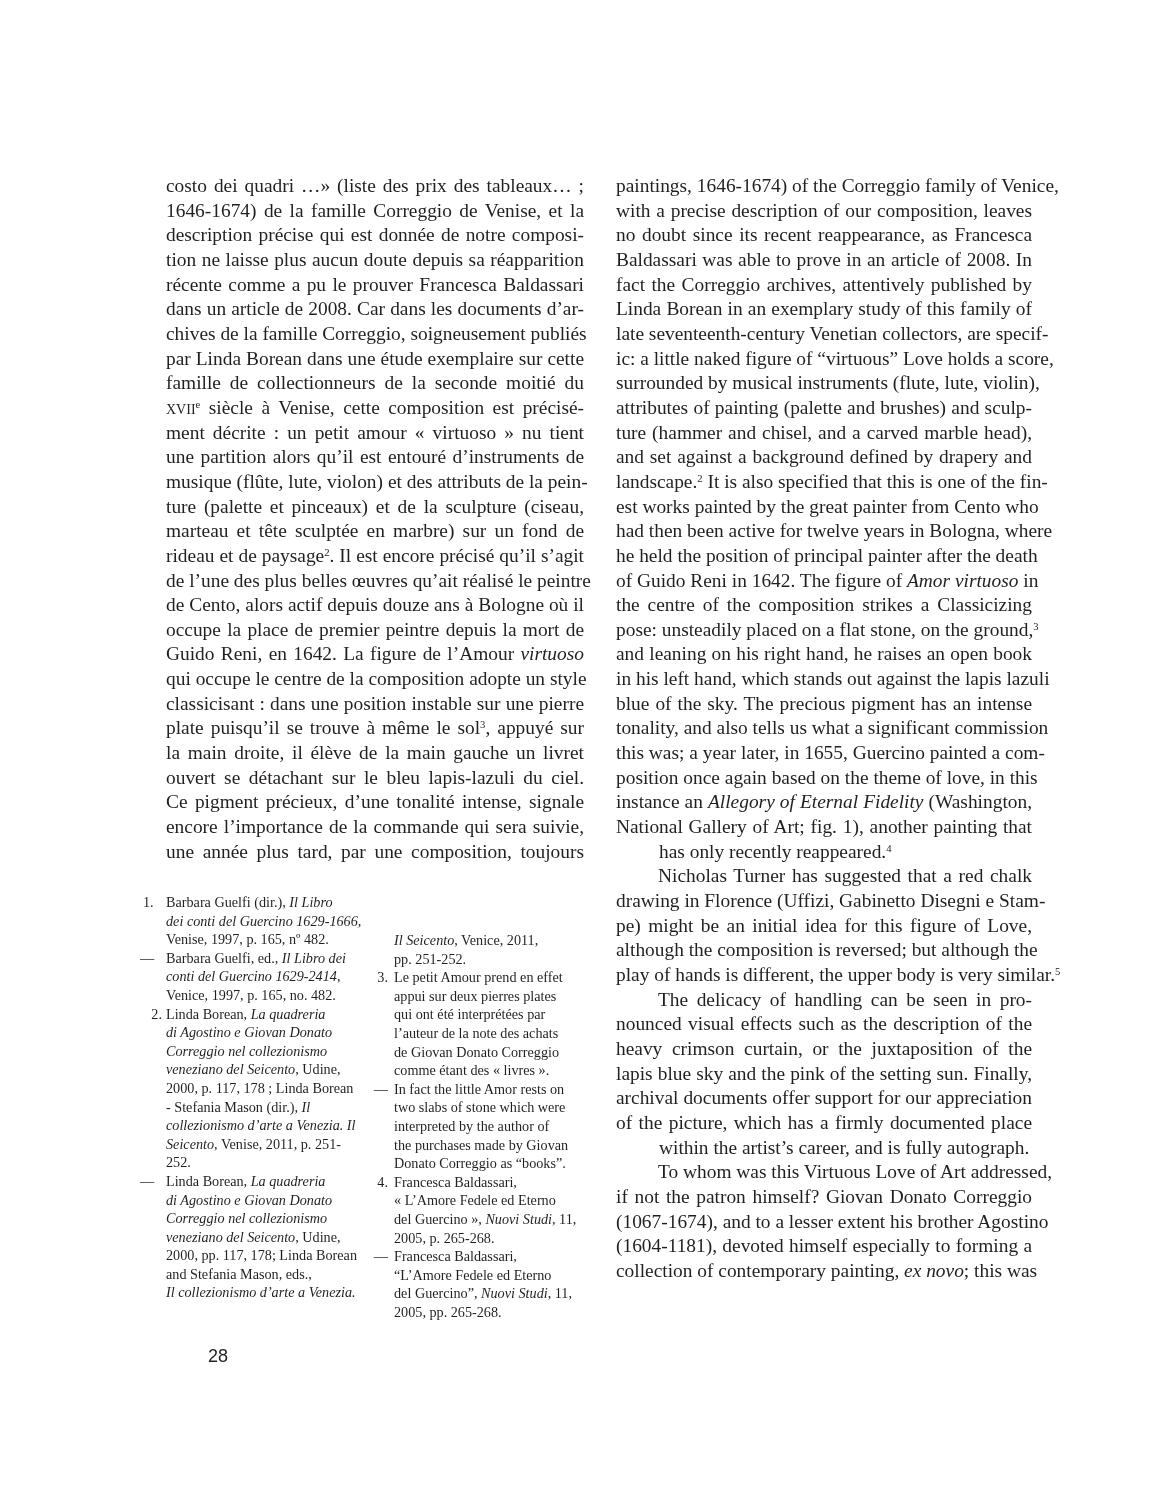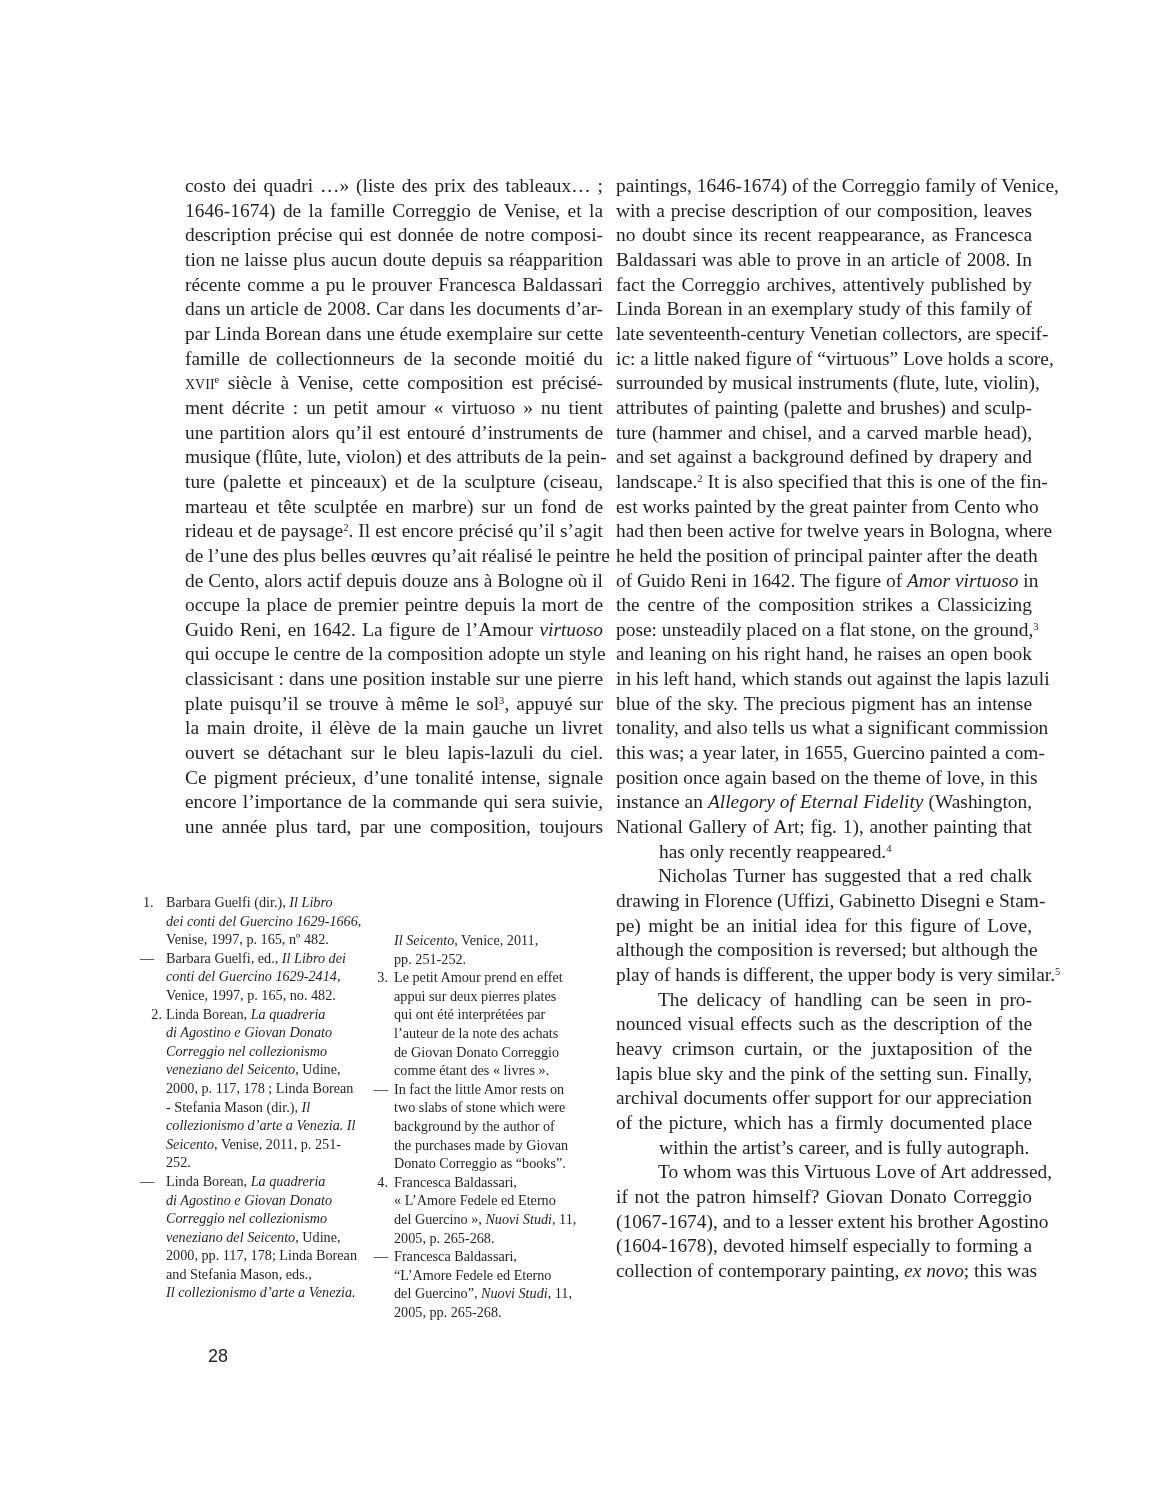--- a/index.html
+++ b/index.html
@@ -1,21 +1,21 @@
 <!DOCTYPE html>
 <html><head>
 <meta charset="utf-8">
 <style>
   html, body { margin: 0; padding: 0; background: #ffffff; }
   body { width: 1166px; height: 1499px; position: relative; overflow: hidden;
          font-family: "DejaVu Serif", "Liberation Serif", serif; color: #231f20; }
   .page { position: absolute; left: 0; top: 0; width: 1166px; height: 1499px; }
   .col { position: absolute; font-family: "Liberation Serif", serif; font-size: 19.4px;
          line-height: 24.65px; text-align: justify; hyphens: manual; }
-  .col-left { left: 166px; top: 174px; width: 418px; margin-left: 19px; }
+  .col-left { left: 166px; top: 174px; width: 418px; }
   .col-right { left: 616px; top: 174px; width: 416px; }
   .line { display: block; text-align: justify; text-align-last: justify; white-space: nowrap; }
   .line.last { text-align-last: left; margin-left: 43px; }
   sup { font-size: 0.55em; line-height: 0; vertical-align: 0.6em; }
   .sc { font-variant: small-caps; }
   .notes { position: absolute; font-family: "Liberation Serif", serif; font-size: 14.2px;
            line-height: 18.6px; }
   .notes-left { left: 140px; top: 893px; width: 225px; }
   .notes-right { left: 370px; top: 931px; width: 222px; }
   .note { position: relative; padding-left: 26px; }
@@ -33,20 +33,21 @@
 
 <div class="page">
 
   <div class="col col-left">
     <span class="line">costo dei quadri …» (liste des prix des tableaux… ;</span>
     <span class="line">1646-1674) de la famille Correggio de Venise, et la</span>
     <span class="line">description précise qui est donnée de notre composi-</span>
     <span class="line">tion ne laisse plus aucun doute depuis sa réapparition</span>
     <span class="line">récente comme a pu le prouver Francesca Baldassari</span>
     <span class="line">dans un article de 2008. Car dans les documents d’ar-</span>
+    <span class="line">chives de la famille Correggio, soigneusement publiés</span>
     <span class="line">par Linda Borean dans une étude exemplaire sur cette</span>
     <span class="line">famille de collectionneurs de la seconde moitié du</span>
     <span class="line"><span class="sc">xvii</span><sup>e</sup><span> siècle à Venise, cette composition est précisé-</span></span>
     <span class="line">ment décrite : un petit amour « virtuoso » nu tient</span>
     <span class="line">une partition alors qu’il est entouré d’instruments de</span>
     <span class="line">musique (flûte, lute, violon) et des attributs de la pein-</span>
     <span class="line">ture (palette et pinceaux) et de la sculpture (ciseau,</span>
     <span class="line">marteau et tête sculptée en marbre) sur un fond de</span>
     <span class="line"><span>rideau et de paysage</span><sup>2</sup><span>. Il est encore précisé qu’il s’agit</span></span>
     <span class="line">de l’une des plus belles œuvres qu’ait réalisé le peintre</span>
@@ -103,21 +104,21 @@
     <span class="line">nounced visual effects such as the description of the</span>
     <span class="line">heavy crimson curtain, or the juxtaposition of the</span>
     <span class="line">lapis blue sky and the pink of the setting sun. Finally,</span>
     <span class="line">archival documents offer support for our appreciation</span>
     <span class="line">of the picture, which has a firmly documented place</span>
     <span class="line last">within the artist’s career, and is fully autograph.</span>
 
     <span class="line" style="padding-left:42px">To whom was this Virtuous Love of Art addressed,</span>
     <span class="line">if not the patron himself? Giovan Donato Correggio</span>
     <span class="line">(1067-1674), and to a lesser extent his brother Agostino</span>
-    <span class="line">(1604-1678), devoted himself especially to forming a</span>
+    <span class="line">(1604-1181), devoted himself especially to forming a</span>
     <span class="line"><span>collection of contemporary painting, </span><i>ex novo</i><span>; this was</span></span>
   </div>
 
   <div class="notes notes-left">
     <div class="note">
       <span class="note-mark num1">1.</span>
       <div><span>Barbara Guelfi (dir.), </span><i>Il Libro</i></div>
       <div><i>dei conti del Guercino 1629-1666</i><span>,</span></div>
       <div>Venise, 1997, p. 165, nº 482.</div>
     </div>
@@ -161,21 +162,21 @@
       <div>appui sur deux pierres plates</div>
       <div>qui ont été interprétées par</div>
       <div>l’auteur de la note des achats</div>
       <div>de Giovan Donato Correggio</div>
       <div>comme étant des « livres ».</div>
     </div>
     <div class="note">
       <span class="note-mark">—</span>
       <div>In fact the little Amor rests on</div>
       <div>two slabs of stone which were</div>
-      <div>background by the author of</div>
+      <div>interpreted by the author of</div>
       <div>the purchases made by Giovan</div>
       <div>Donato Correggio as “books”.</div>
     </div>
     <div class="note">
       <span class="note-mark">4.</span>
       <div>Francesca Baldassari,</div>
       <div>« L’Amore Fedele ed Eterno</div>
       <div><span>del Guercino », </span><i>Nuovi Studi</i><span>, 11,</span></div>
       <div>2005, p. 265-268.</div>
     </div>

